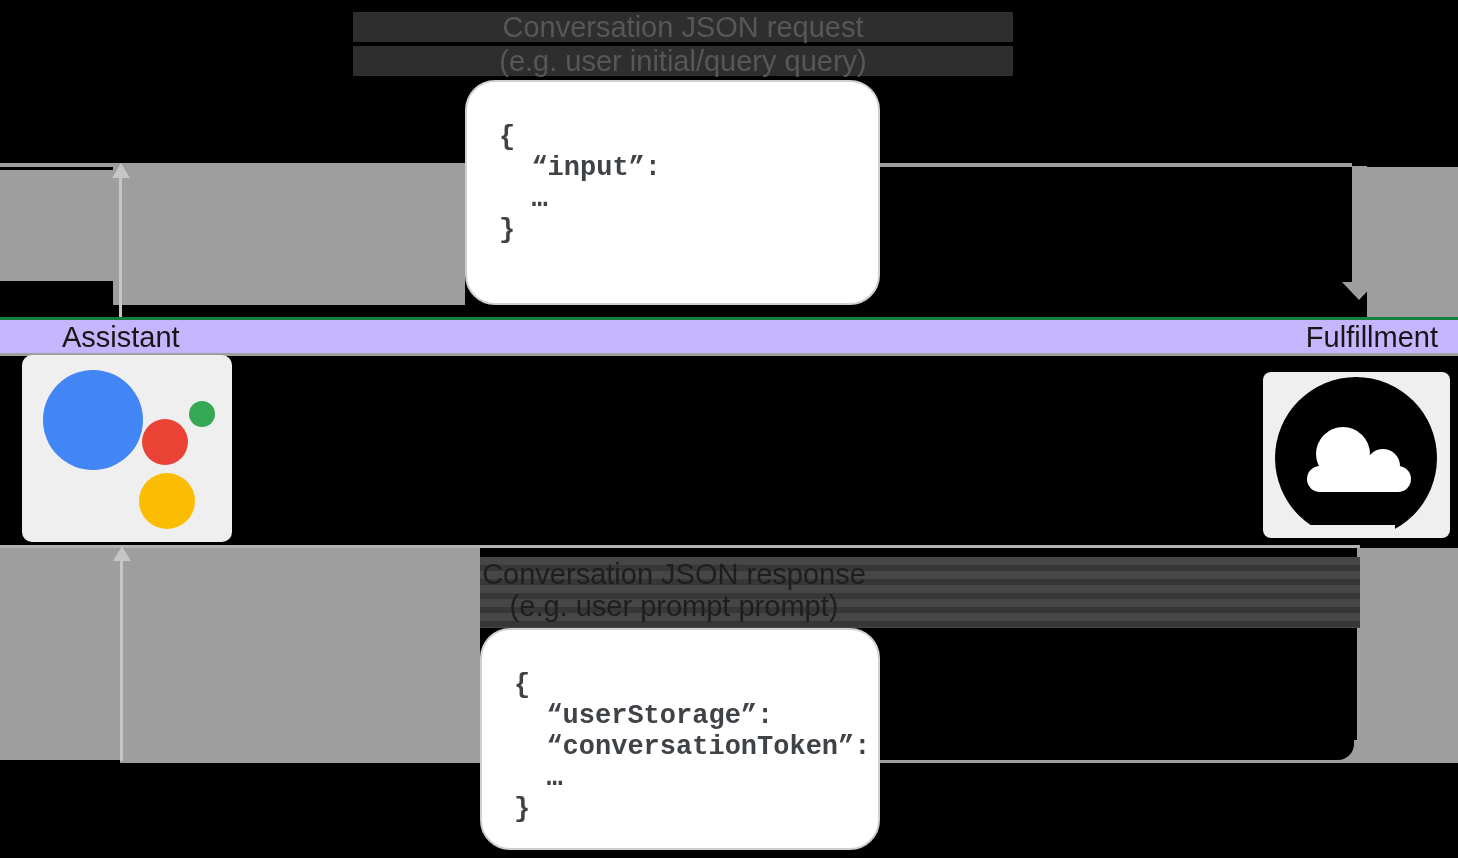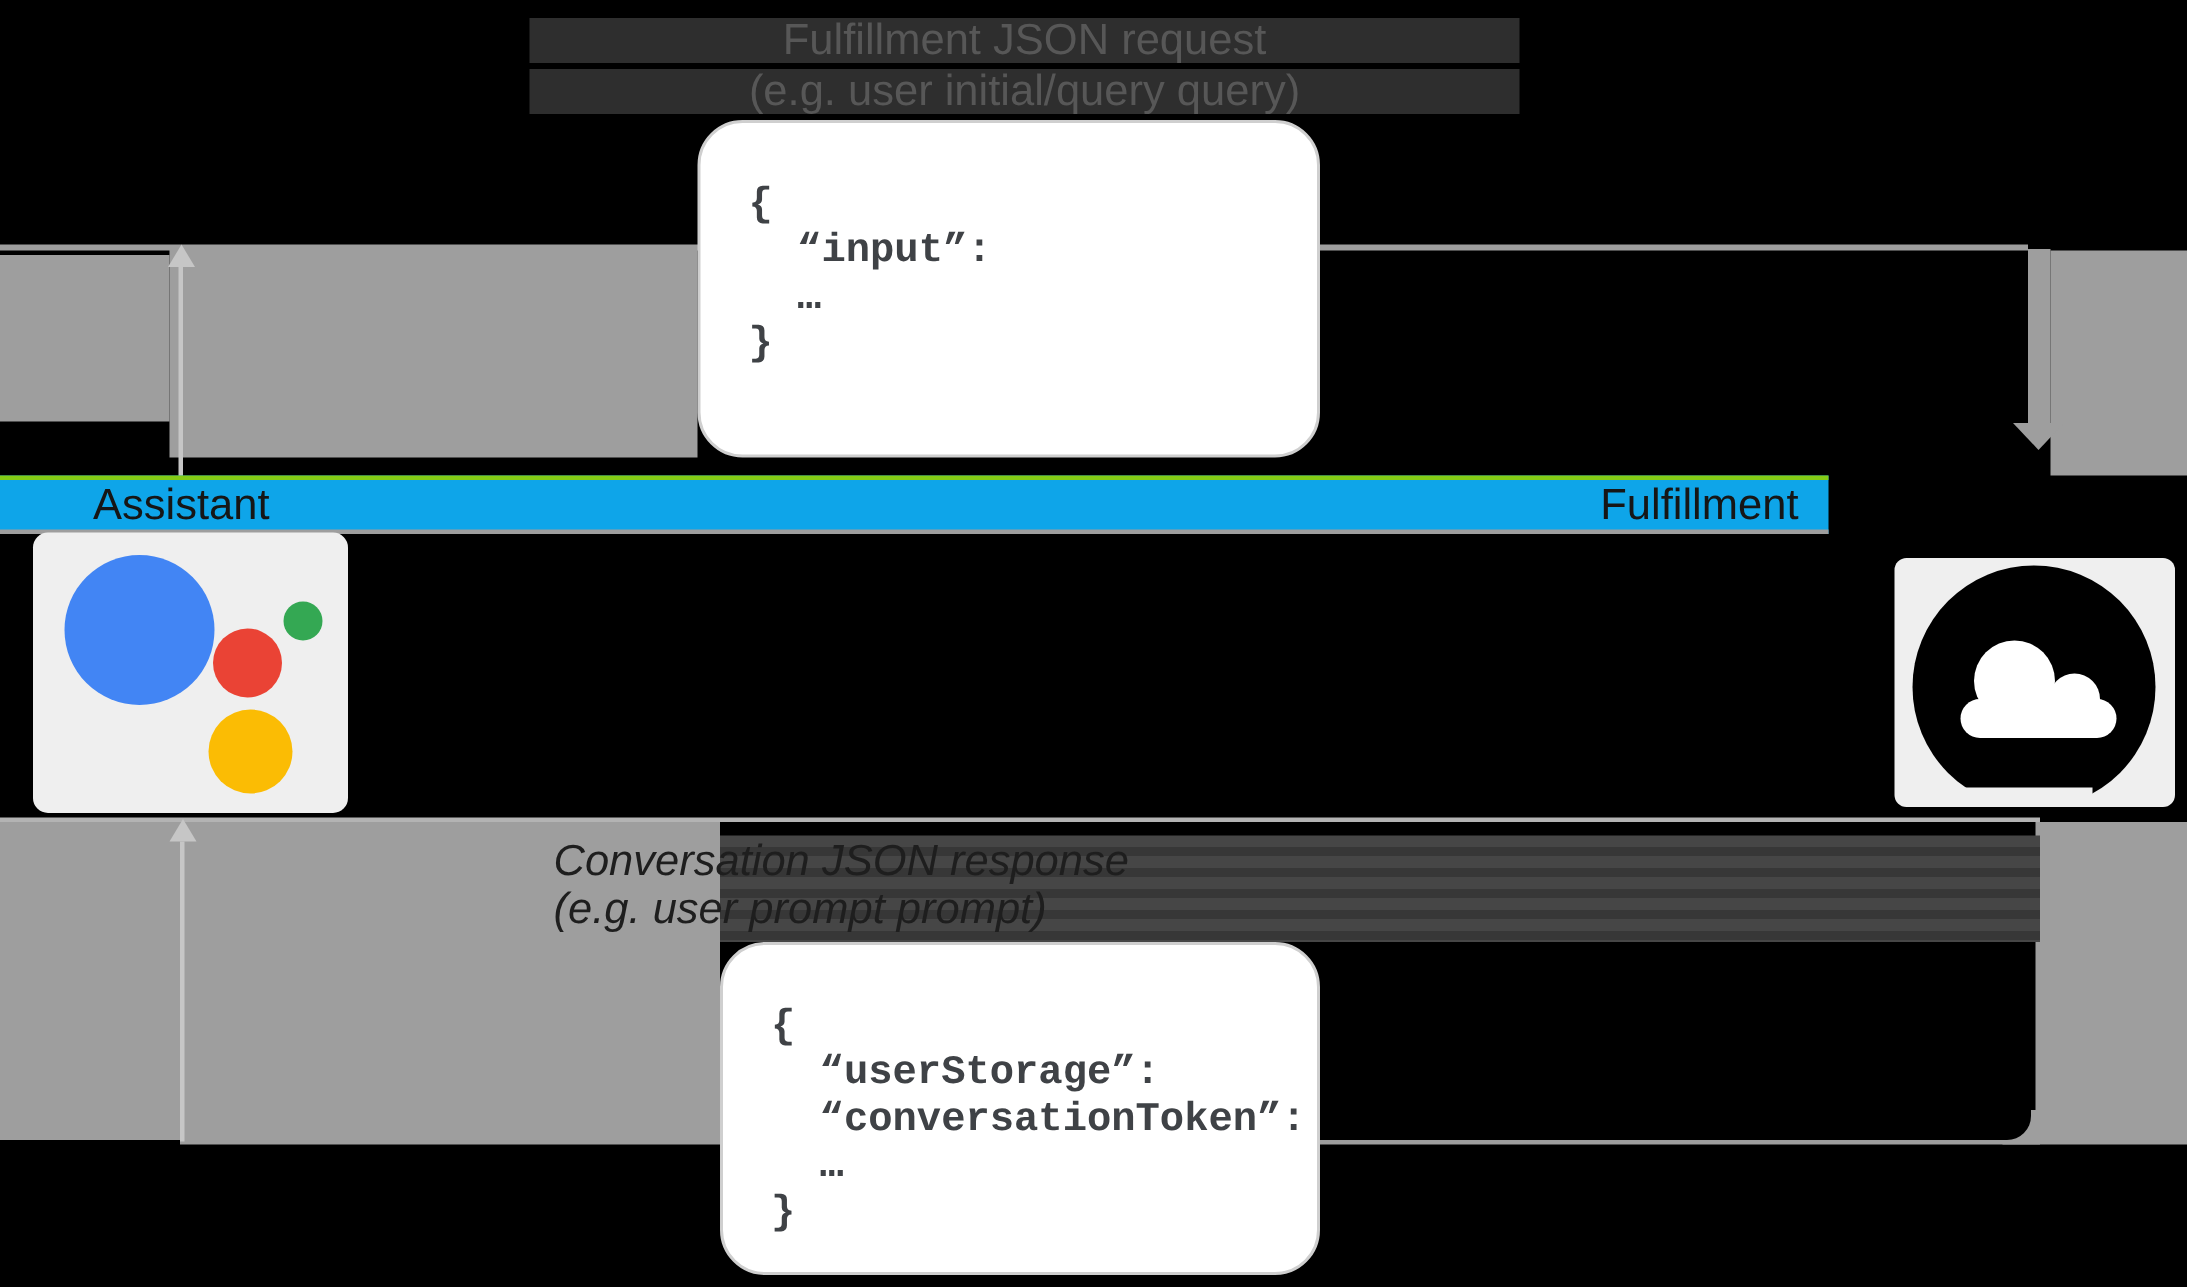--- a/index.html
+++ b/index.html
@@ -6,22 +6,22 @@
   .canvas{position:relative;width:1458px;height:858px;background:#000;overflow:hidden;
           font-family:"Liberation Sans",sans-serif;}
   .abs{position:absolute;}
 
   
   .caption{left:0;width:1366px;text-align:center;}
   .cap-line{width:660px;margin:0 auto 4px auto;height:30px;line-height:30px;
             background:#2e2e2e;color:#575757;font-size:29px;white-space:nowrap;}
   .caption.top{top:12px;}
 
-  .resp-line{width:660px;left:369px;height:30px;line-height:30px;text-align:left;
-             color:#1e1e1e;font-size:29px;white-space:nowrap;z-index:6;font-style:italic;}
+  .resp-line{width:660px;left:344px;height:30px;line-height:30px;text-align:center;
+             color:#1e1e1e;font-size:29px;white-space:nowrap;z-index:6;}
 
   
   .gray{background:#9e9e9e;}
   .blk-l1{left:0;top:170px;width:113px;height:111px;}
   .blk-l2{left:113px;top:166px;width:352px;height:139px;}
   .topline{left:0;top:163px;width:1352px;height:4px;}
   .blk-r{left:1367px;top:167px;width:91px;height:150px;}
   .shaft-down{left:1352px;top:166px;width:15px;height:116px;}
   .head-down{left:1342px;top:282px;width:0;height:0;border-left:17px solid transparent;
              border-right:17px solid transparent;border-top:18px solid #9e9e9e;background:none;}
@@ -41,22 +41,22 @@
   .corner-patch{left:1335px;top:740px;width:25px;height:23px;}
   .botline{left:120px;top:760px;width:1338px;height:3px;}
   .elbow-black{left:880px;top:628px;width:474px;height:132px;background:#000;
                border-bottom-right-radius:16px;z-index:2;}
 
   
   .resp-strip{left:480px;top:557px;width:880px;height:71px;z-index:1;
       background:repeating-linear-gradient(180deg,#464646 0px,#464646 8px,#373737 8px,#373737 14px);}
 
   
-  .label-strip{left:0;top:317px;width:1219px;height:39px;box-sizing:border-box;
-               background:#0ea5e9;border-top:3px solid #84cc16;border-bottom:3px solid #9e9e9e;z-index:3;}
+  .label-strip{left:0;top:317px;width:1458px;height:39px;box-sizing:border-box;
+               background:#c4b5fd;border-top:3px solid #15803d;border-bottom:3px solid #9e9e9e;z-index:3;}
   .label-strip .lbl{position:absolute;top:1px;font-size:29px;line-height:33px;color:#161616;white-space:nowrap;}
   .lbl-left{left:62px;}
   .lbl-right{right:20px;}
 
   
   .json-box{background:#fff;border:2px solid #cfcfcf;border-radius:30px;box-sizing:border-box;z-index:5;}
   .box1{left:465px;top:80px;width:415px;height:225px;}
   .box2{left:480px;top:628px;width:400px;height:222px;}
   .code{padding:40px 0 0 32px;font-family:"Liberation Mono",monospace;font-weight:700;
         font-size:27px;line-height:31px;color:#3f4246;}
@@ -71,21 +71,21 @@
   .dot-red{left:120px;top:64px;width:46px;height:46px;background:#ea4335;}
   .dot-yellow{left:117px;top:118px;width:56px;height:56px;background:#fbbc04;}
   .cloud-plate{left:1263px;top:372px;width:187px;height:166px;border-radius:8px;overflow:hidden;}
 </style>
 </head>
 <body>
 
 <div class="canvas">
 
   <div class="abs caption top">
-    <div class="cap-line">Fulfillment JSON request</div>
+    <div class="cap-line">Conversation JSON request</div>
     <div class="cap-line">(e.g. user initial/query query)</div>
   </div>
 
   <div class="abs gray topline"></div>
   <div class="abs gray blk-l1"></div>
   <div class="abs gray blk-l2"></div>
   <div class="abs gray blk-r"></div>
   <div class="abs gray shaft-down"></div>
   <div class="abs head-down"></div>
 

